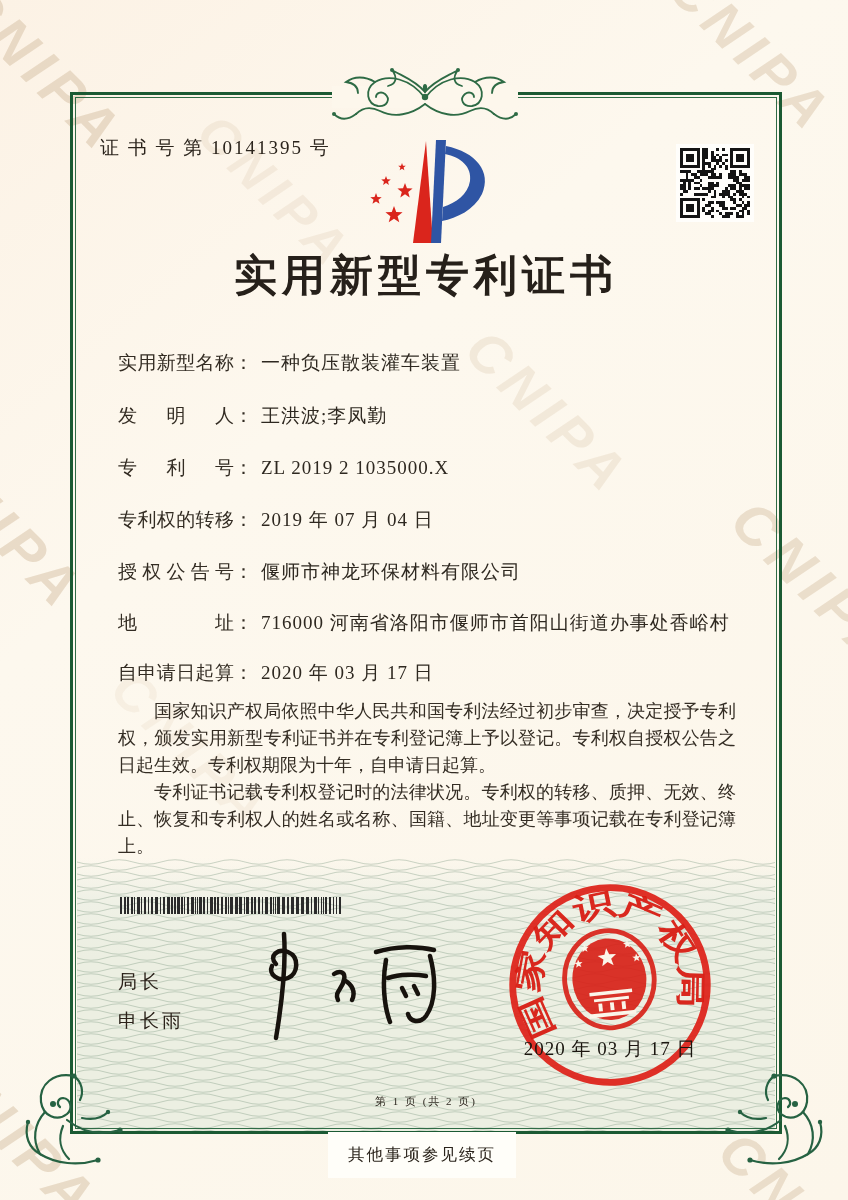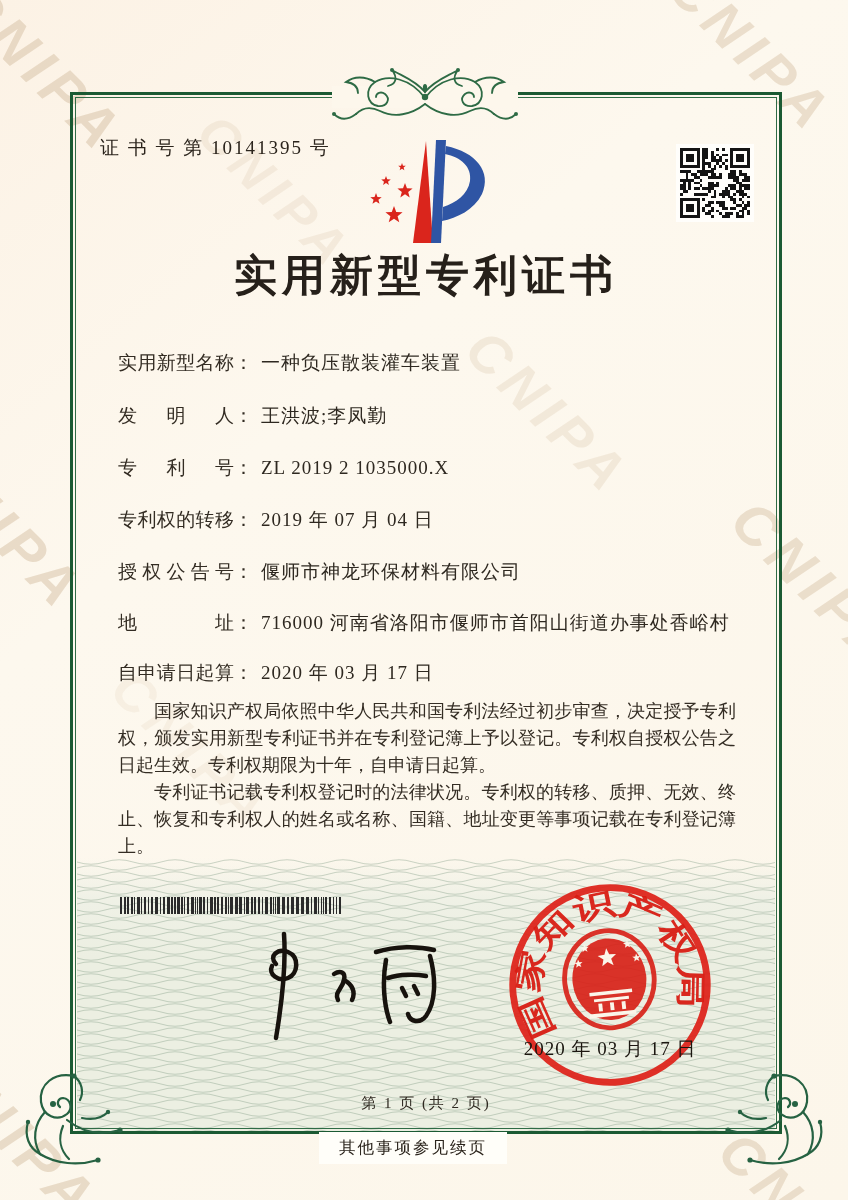--- a/index.html
+++ b/index.html
@@ -52,22 +52,22 @@
   .barcode { position:absolute; left:120px; top:897px; width:222px; height:17px; z-index:5; }
   .officer { position:absolute; left:118px; top:969px; z-index:5; font-size:19px;
              letter-spacing:3px; color:#2a2119; }
   .officer div { margin-bottom:13px; }
   .sig { position:absolute; left:248px; top:922px; width:210px; height:122px; z-index:6; }
   .seal { position:absolute; left:503px; top:878px; width:214px; height:214px; z-index:5;
           transform:rotate(-6deg); }
   .seal-date { position:absolute; left:505px; top:1036px; width:210px; z-index:6;
                text-align:center; font-size:19px; letter-spacing:1px; color:#1b1610; }
   .page-num { position:absolute; left:70px; top:1094px; width:712px; z-index:5;
-              text-align:center; font-size:15px; letter-spacing:2px; color:#2e2820; }
-  .cont-note { position:absolute; left:319px; top:1132px; width:188px; height:32px; z-index:6;
+              text-align:center; font-size:11px; letter-spacing:2px; color:#2e2820; }
+  .cont-note { position:absolute; left:328px; top:1132px; width:188px; height:46px; z-index:6;
                background:#fffef9; display:flex; align-items:center; justify-content:center;
                font-size:16.5px; letter-spacing:2px; color:#2a231b; }
 </style>
 </head>
 <body>
 
 <div class="page">
 
   <div class="waveband">
     <svg id="waves" viewBox="0 0 698 276">
@@ -618,20 +618,24 @@
       <rect x="198" y="0" width="1" height="17" fill="#2b2b2b"></rect>
       <rect x="201" y="0" width="1" height="17" fill="#2b2b2b"></rect>
       <rect x="203" y="0" width="1" height="17" fill="#2b2b2b"></rect>
       <rect x="205" y="0" width="2" height="17" fill="#2b2b2b"></rect>
       <rect x="209" y="0" width="2" height="17" fill="#2b2b2b"></rect>
       <rect x="213" y="0" width="1" height="17" fill="#2b2b2b"></rect>
       <rect x="216" y="0" width="1" height="17" fill="#2b2b2b"></rect>
       <rect x="219" y="0" width="2" height="17" fill="#2b2b2b"></rect>
     </svg>
 
+  <div class="officer">
+    <div>局长</div>
+    <div>申长雨</div>
+  </div>
 
   <svg class="sig" viewBox="0 0 210 122">
     <g stroke="#17120d" stroke-width="4.5" fill="none" stroke-linecap="round" stroke-linejoin="round">
       <path d="M28,42 C20,34 30,26 40,30 C52,35 50,52 40,56 C30,60 20,52 24,44"></path>
       <path d="M36,12 C38,40 34,80 28,116"></path>
       <path d="M86,52 C92,48 98,50 96,58 C94,68 86,70 90,78"></path>
       <path d="M96,58 C104,62 108,70 104,78"></path>
       <path d="M128,30 C148,24 170,24 186,28"></path>
       <path d="M138,38 C134,60 136,84 142,100"></path>
       <path d="M182,34 C188,56 188,80 178,94 C172,102 162,100 160,92"></path>

